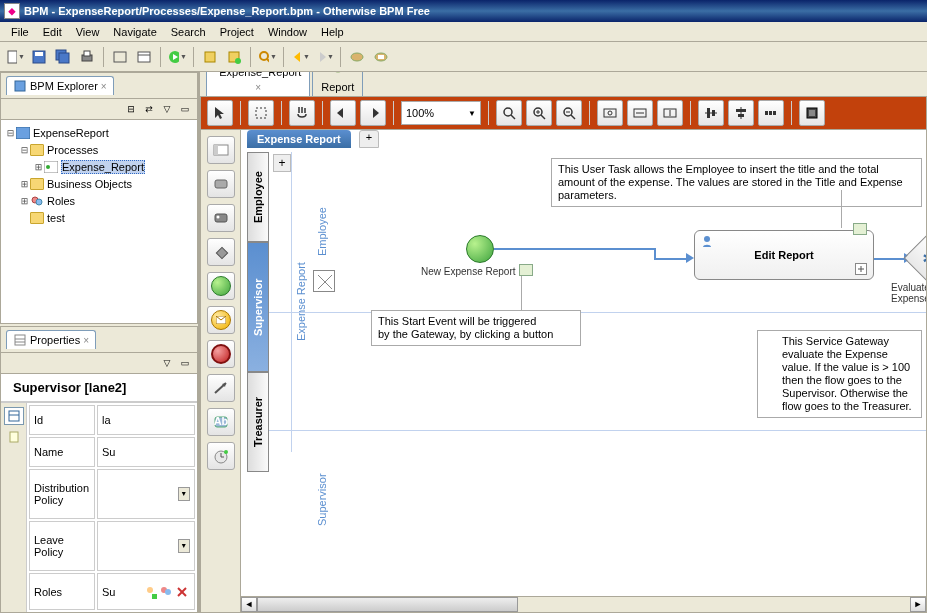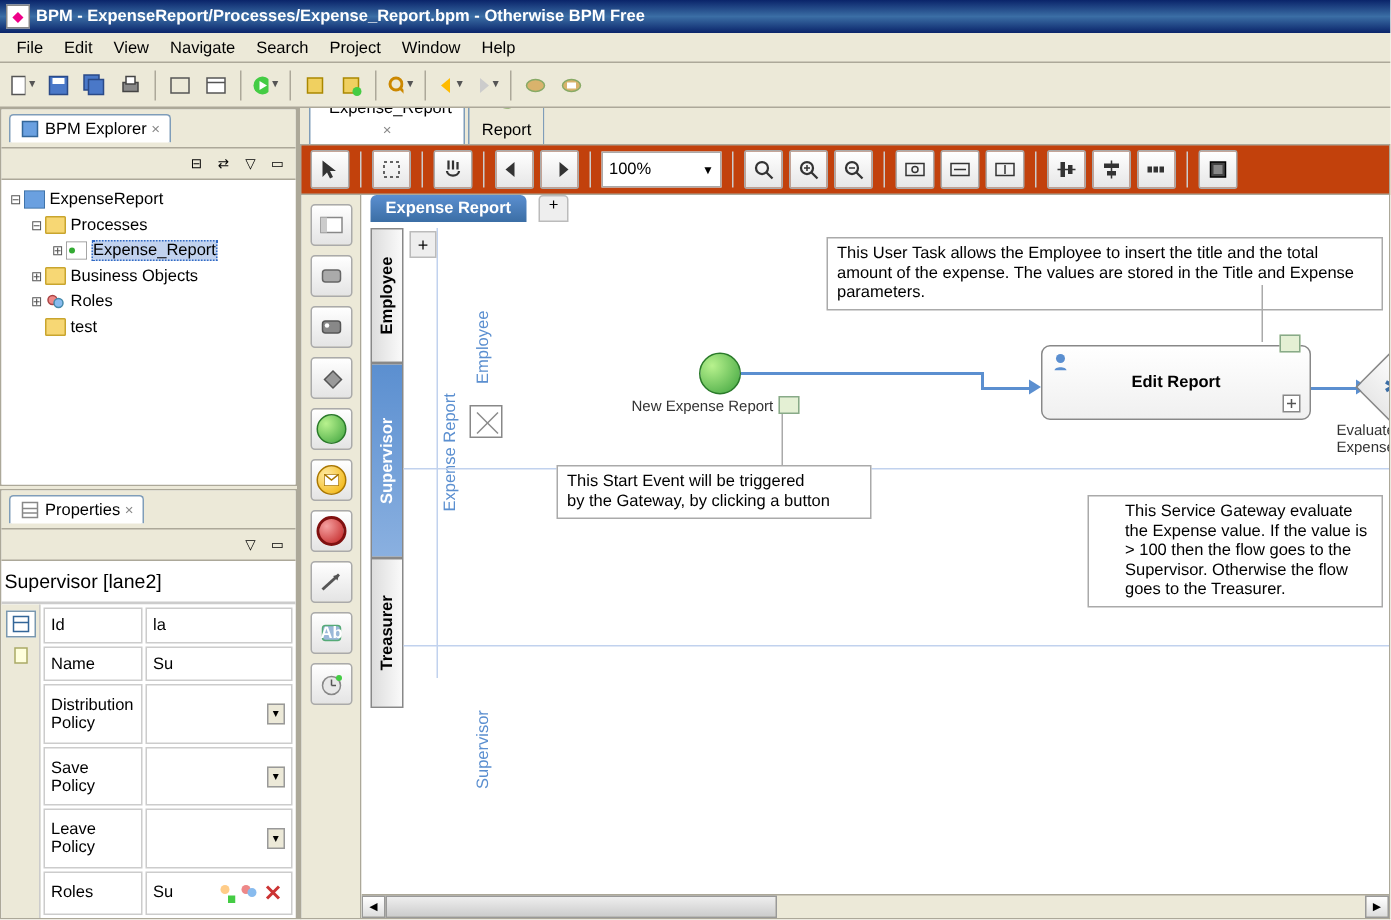--- a/index.html
+++ b/index.html
@@ -26,21 +26,21 @@
 .small-icon { width:14px; height:14px; display:inline-block; }
 
 .tree { flex: 1; overflow: auto; padding: 4px 2px; background: #fff; }
 .tree-item { display: flex; align-items: center; height: 17px; white-space: nowrap; cursor: default; }
 .twist { width: 11px; text-align: center; color: #555; font-size: 9px; cursor: pointer; }
 .tree-icon { width: 14px; height: 12px; margin-right: 3px; display: inline-block; }
 .folder { background: #f7d774; border: 1px solid #c9a52e; border-radius: 1px; }
 .selected { background: #c1d2ee; border: 1px dotted #316ac5; }
 
 .props { flex: 1; display: flex; }
-.prop-header { font-weight: normal; font-size: 13px; border-bottom: 2px solid #ccc; padding: 6px 2px; background: #fff; }
+.prop-header { font-weight: bold; font-size: 13px; border-bottom: 2px solid #ccc; padding: 6px 12px; background: #fff; }
 .prop-side { width: 26px; background: #ece9d8; border-right: 1px solid #ccc; display: flex; flex-direction: column; padding-top: 4px; gap: 4px; align-items:center; }
 .prop-body { flex:1; display:flex; background:#fff; }
 .prop-table { flex:1; }
 .prop-table tr td { border: 1px solid #ccc; padding: 2px 4px; height: 18px; }
 .prop-table tr td:first-child { width: 90px; }
 .mini-input { width: 100%; border: none; outline: none; font-size: 11px; }
 .combo { display:flex; align-items:center; }
 .combo-btn { width:14px; height:14px; background:#ece9d8; border:1px solid #999; text-align:center; font-size:8px; line-height:12px; cursor:pointer; }
 
 .right-col { flex: 1; display: flex; flex-direction: column; background: #ece9d8; }
@@ -317,29 +317,20 @@
               <tr>
             <td>Id</td>
             <td><input class="mini-input" value="la" style=""></td>
           </tr>
           <tr>
             <td>Name</td>
             <td><input class="mini-input" value="Su" style=""></td>
           </tr>
           <tr>
             <td>Distribution Policy</td>
-            <td>
-                  <div class="combo">
-                    <input class="mini-input" value="" style="">
-                    <span class="combo-btn">▾</span>
-                  </div>
-                </td>
-          </tr>
-          <tr>
-            <td>Save Policy</td>
             <td>
                   <div class="combo">
                     <input class="mini-input" value="" style="">
                     <span class="combo-btn">▾</span>
                   </div>
                 </td>
           </tr>
           <tr>
             <td>Leave Policy</td>
             <td>
@@ -633,21 +624,21 @@
           </div>
         <div class="node-label" style="left:650px; top:152px;">Evaluate Expense</div>
 
         <div class="annotation" style="left:130px; top:180px; width:210px;"><span style="white-space:pre-line">This Start Event will be triggered
 by the Gateway, by clicking a button</span></div>
         <div class="flow-line flow-v" style="left:280px; top:146px; height:34px; background:#aaa; width:1px;"></div>
 
         <div class="annotation" style="left:310px; top:28px; right:4px;"><span>This User Task allows the Employee to insert the title and the total amount of the expense. The values are stored in the Title and Expense parameters.</span></div>
         <div class="flow-line flow-v" style="left:600px; top:60px; height:38px; background:#aaa; width:1px;"></div>
 
-        <div class="annotation" style="left:484px; top:200px; right:4px;padding-left:24px;"><span>This Service Gateway evaluate the Expense value. If the value is &gt; 100 then the flow goes to the Supervisor. Otherwise the flow goes to the Treasurer.</span></div>
+        <div class="annotation" style="left:516px; top:200px; right:4px;padding-left:24px;"><span>This Service Gateway evaluate the Expense value. If the value is &gt; 100 then the flow goes to the Supervisor. Otherwise the flow goes to the Treasurer.</span></div>
 
         <div class="scrollbar-h">
           <div class="sb-btn">◄</div>
           <div class="sb-track">
               <div class="sb-thumb"></div>
             </div>
           <div class="sb-btn">►</div>
         </div>
       </div>
     </div>

